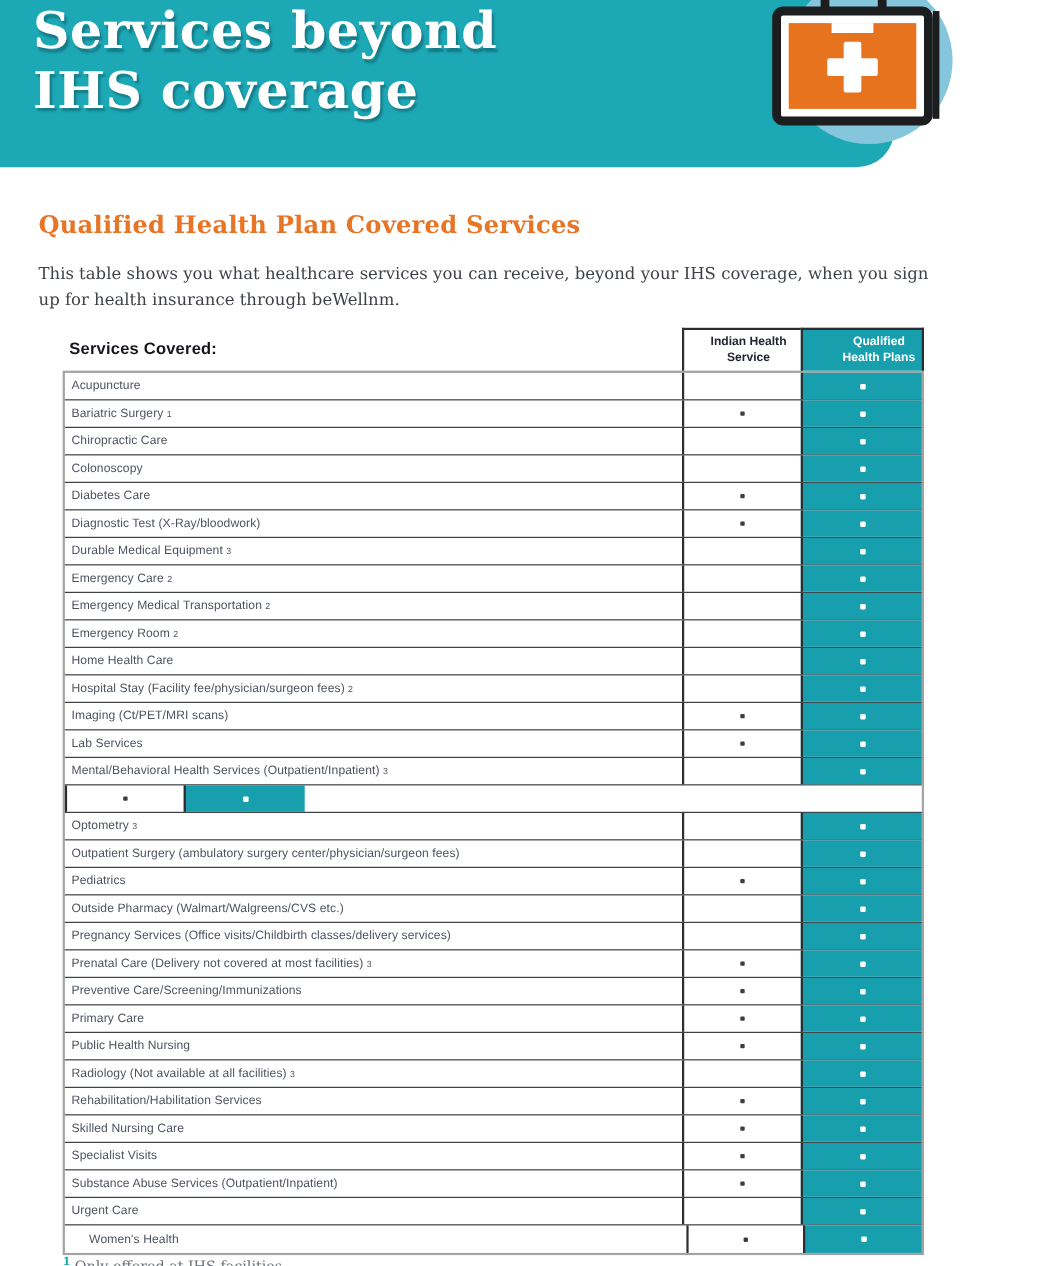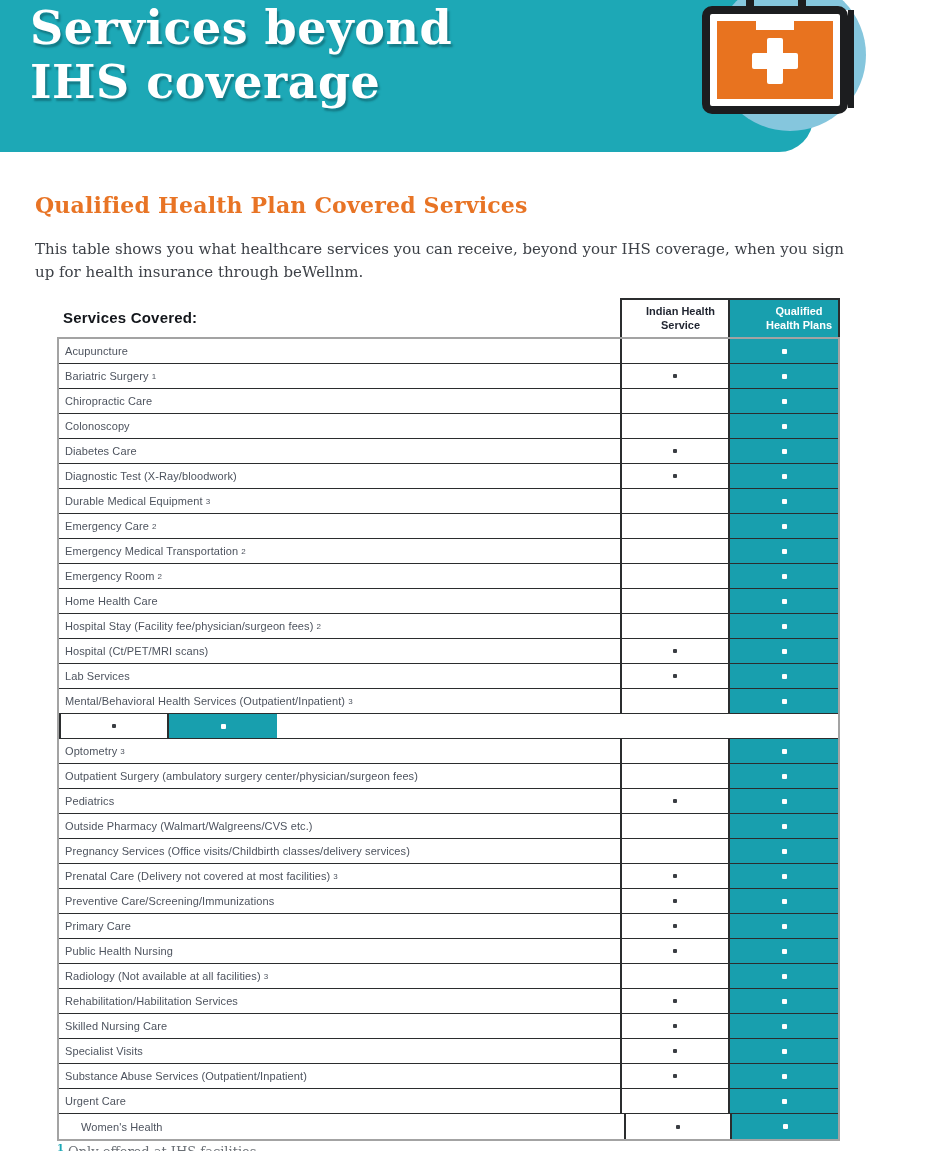--- a/index.html
+++ b/index.html
@@ -238,21 +238,21 @@
             <span>Hospital Stay (Facility fee/physician/surgeon fees)</span>
             <sup>2</sup>
           </div>
           <div class="c-ihs"></div>
           <div class="c-qhp">
             <span class="dot-white"></span>
           </div>
         </div>
         <div class="trow">
           <div class="c-service">
-            <span>Hospital (Ct/PET/MRI scans)</span>
+            <span>Imaging (Ct/PET/MRI scans)</span>
           </div>
           <div class="c-ihs">
             <span class="dot-dark"></span>
           </div>
           <div class="c-qhp">
             <span class="dot-white"></span>
           </div>
         </div>
         <div class="trow">
           <div class="c-service">

